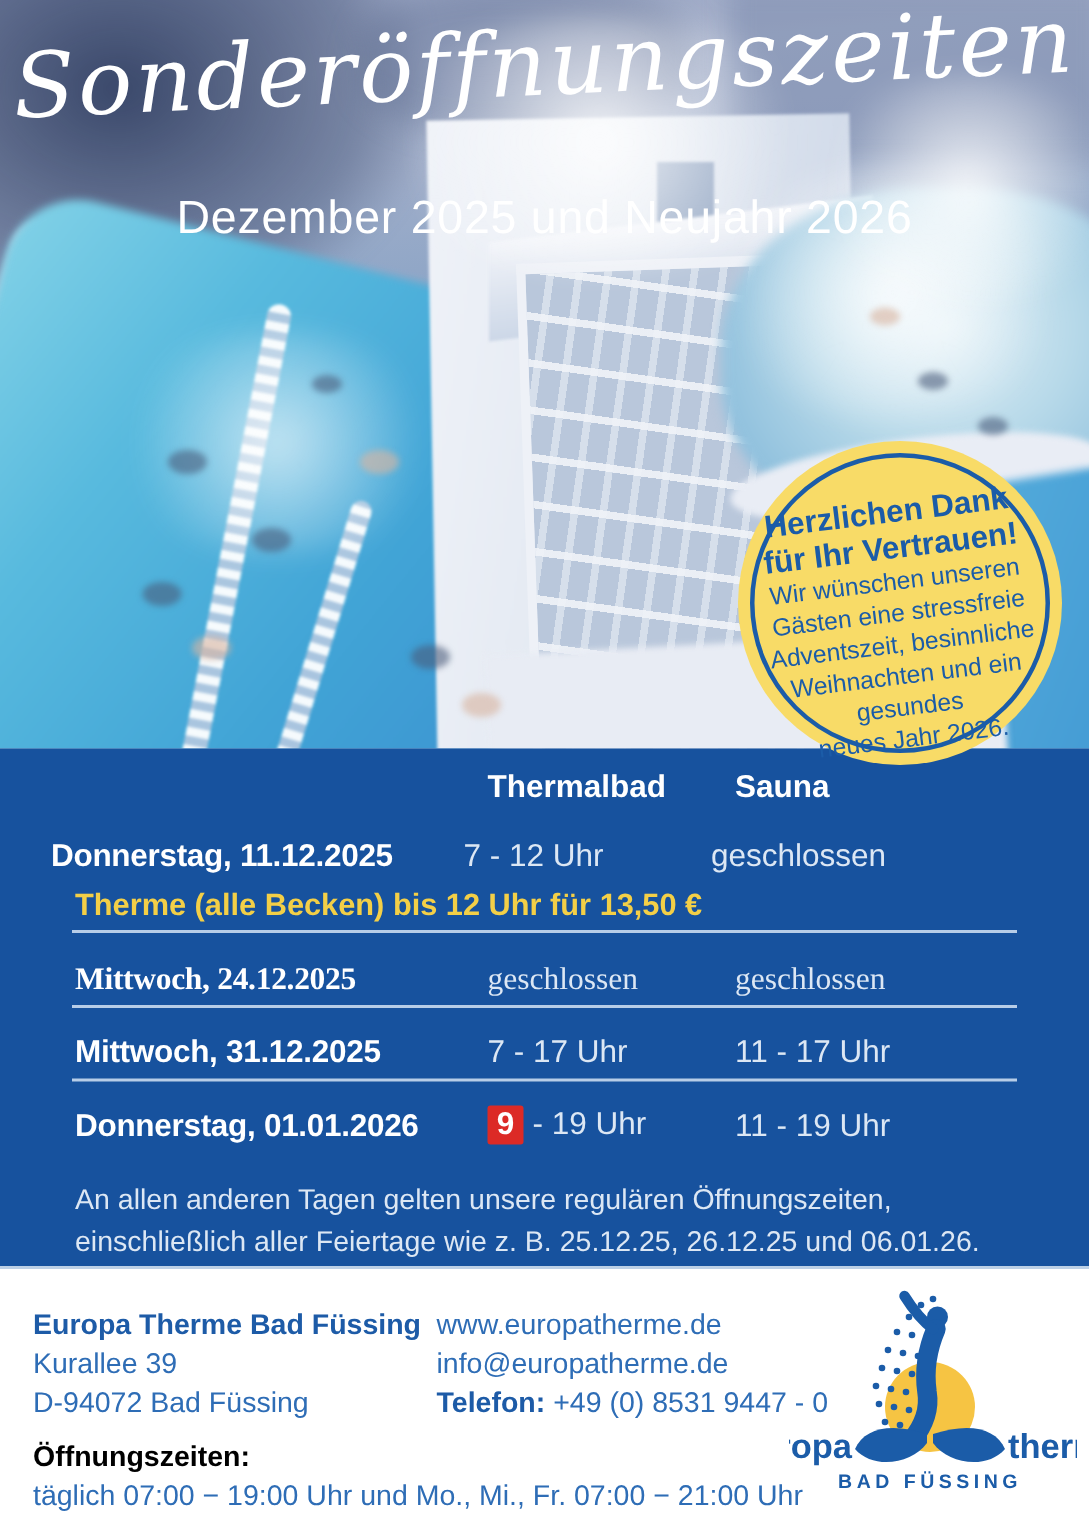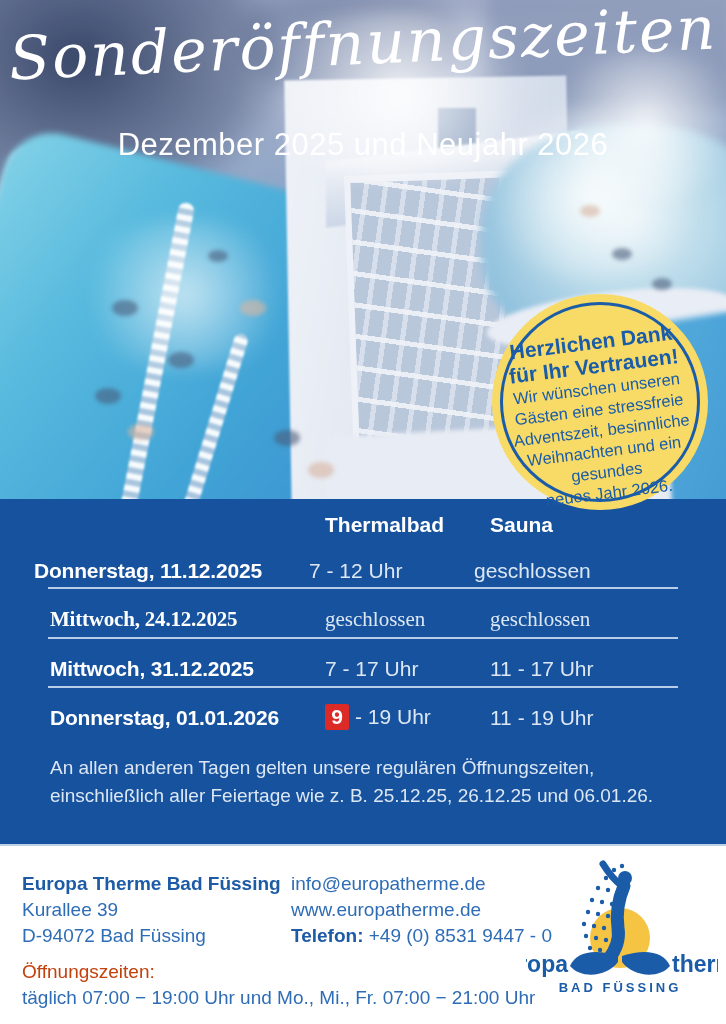--- a/index.html
+++ b/index.html
@@ -103,21 +103,21 @@
   }
   .footnote{margin-top:24px;padding-left:50px;font-size:19px;line-height:28px;color:#dce7f4;font-weight:400;}
   
   .footer{position:absolute;left:0;top:844px;width:726px;height:156px;background:#fff;border-top:2px solid #bcd0e6;box-sizing:border-box;}
   .footer .col{position:absolute;font-size:19px;line-height:26px;color:#2e6db6;}
   .f-left{left:22px;top:25px;}
   .f-left .bold{font-weight:700;color:#1d5ba7;}
   .f-mid{left:291px;top:25px;}
   .f-mid .bold{font-weight:700;color:#1d5ba7;}
   .f-hours{left:22px;top:113px;}
-  .f-hours .bold{font-weight:400;color:#c2410c;}
+  .f-hours .bold{font-weight:700;color:#000000;}
   .logo{position:absolute;right:8px;top:10px;width:192px;height:152px;}
   .logo svg{width:100%;height:100%;font-family:"Liberation Sans", sans-serif;}
 </style>
 </head>
 <body>
 
 <div class="page">
 
   <div class="hero">
     <div class="d-trees"></div>
@@ -175,20 +175,21 @@
       <div class="c1"></div>
       <div class="c2">Thermalbad</div>
       <div class="c3">Sauna</div>
     </div>
 
     <div class="t-row r1">
       <div class="c1">Donnerstag, 11.12.2025</div>
       <div class="c2">7 - 12 Uhr</div>
       <div class="c3">geschlossen</div>
     </div>
+    <div class="offer">Therme (alle Becken) bis 12 Uhr für 13,50 €</div>
     <div class="divider dv1"></div>
 
     <div class="t-row r2">
       <div class="c1">Mittwoch, 24.12.2025</div>
       <div class="c2">geschlossen</div>
       <div class="c3">geschlossen</div>
     </div>
     <div class="divider dv2"></div>
 
     <div class="t-row r3">
@@ -213,22 +214,22 @@
     </div>
   </div>
 
   <div class="footer">
     <div class="col f-left">
       <div class="bold">Europa Therme Bad Füssing</div>
       <div>Kurallee 39</div>
       <div>D-94072 Bad Füssing</div>
     </div>
     <div class="col f-mid">
+      <div>www.europatherme.de</div>
       <div>info@europatherme.de</div>
-      <div>www.europatherme.de</div>
       <div>
         <span class="bold">Telefon:</span>
         <span>+49 (0) 8531 9447 - 0</span>
       </div>
     </div>
     <div class="col f-hours">
       <div class="bold">Öffnungszeiten:</div>
       <div>täglich 07:00 − 19:00 Uhr und Mo., Mi., Fr. 07:00 − 21:00 Uhr</div>
     </div>
 

